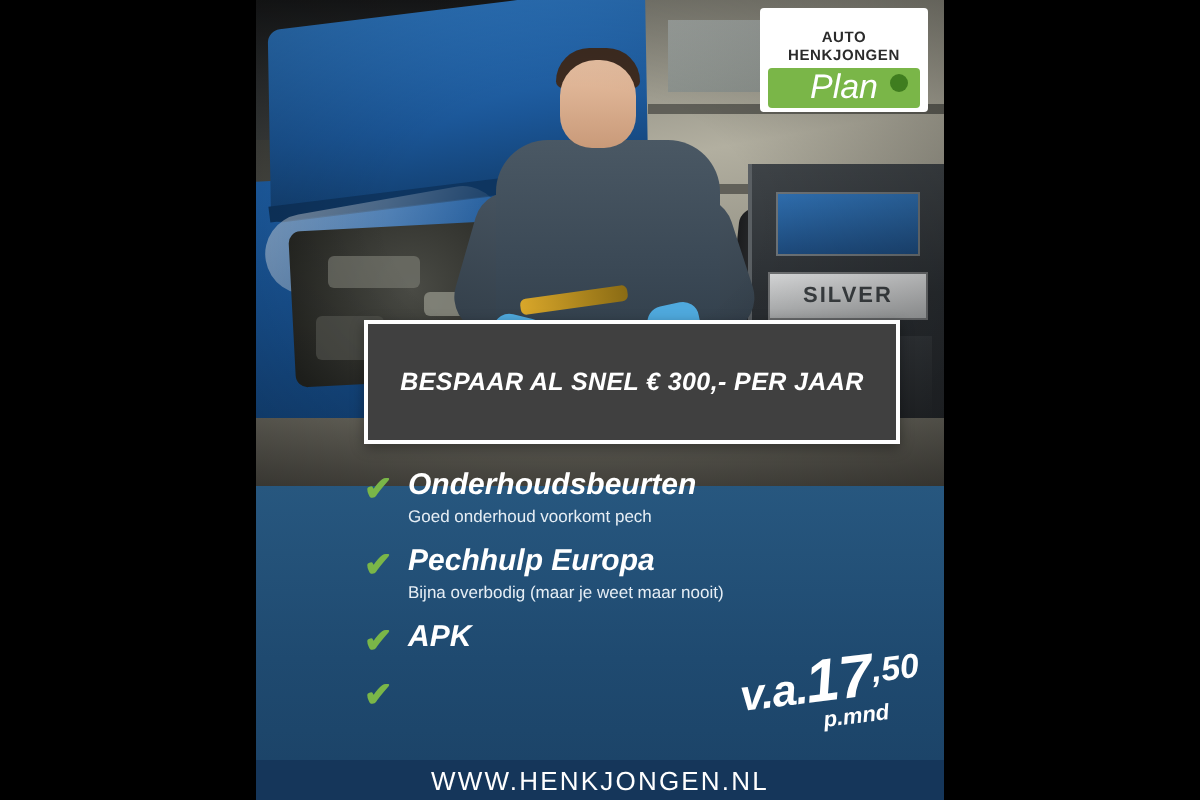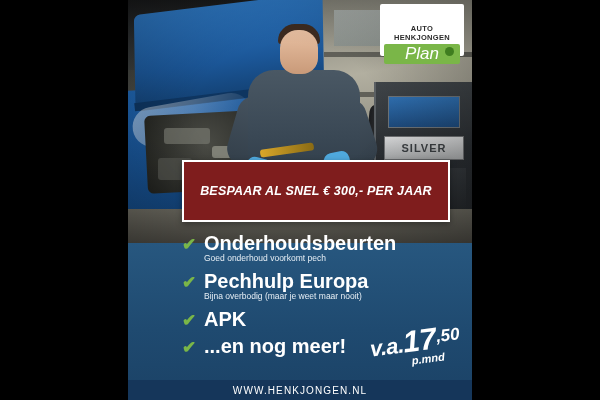--- a/index.html
+++ b/index.html
@@ -165,21 +165,21 @@
     position:absolute; inset:0;
     background: radial-gradient(ellipse at 46% 45%, rgba(0,0,0,0) 35%, rgba(0,0,0,.35) 100%);
   }
 
   
   .logo {
     position:absolute; right:8px; top:4px;
     width:84px; height:52px;
     background:#ffffff;
     border-radius:2px;
-    padding:21px 4px;
+    padding:11px 4px;
     box-sizing:border-box;
     text-align:center;
   }
   .logo-top {
     font-size:7.5px; font-weight:bold; color:#2b2b2b; line-height:8.5px;
     letter-spacing:.3px;
   }
   .logo-plan {
     margin-top:2px;
     background:#7ab648;
@@ -192,21 +192,21 @@
     position:relative;
   }
   .logo-plan .dot {
     position:absolute; right:6px; top:3px;
     width:9px; height:9px; background:#3f7d1f; border-radius:50%;
   }
 
   
   .banner {
     position:absolute; left:54px; top:160px; width:268px; height:62px;
-    background:#7f1d1d;
+    background:#404040;
     border:2px solid #ffffff;
     box-sizing:border-box;
     display:flex; flex-direction:column; align-items:center; justify-content:center;
     box-shadow: 0 2px 6px rgba(0,0,0,.35);
   }
   .banner-line {
     color:#ffffff; font-style:italic; font-weight:bold;
     font-size:12.5px; line-height:17px; letter-spacing:.2px;
     text-align:center;
   }
@@ -222,21 +222,21 @@
   .feature {
     display:flex; align-items:flex-start; margin-bottom:9px;
   }
   .check {
     width:16px; flex:0 0 16px; color:#7ab648;
     font-size:17px; line-height:17px; font-weight:bold;
     margin-right:6px; margin-top:1px;
   }
   .f-text { flex:1 1 auto; }
   .f-title {
-    color:#ffffff; font-weight:bold; font-size:20px; line-height:16px;
+    color:#ffffff; font-weight:bold; font-size:15px; line-height:16px;font-style:italic;
   }
   .f-sub {
     color:#e6eef5; font-size:8.5px; line-height:11px; margin-top:2px;
   }
   .price {
     position:absolute; right:12px; bottom:34px;
     color:#ffffff; font-style:italic; font-weight:bold;
     transform: rotate(-7deg);
     text-align:left;
   }
@@ -253,21 +253,21 @@
     display:block; font-size:11px; margin-top:-4px; margin-left:40px;
   }
 
   
   .footer {
     position:absolute; left:0; bottom:0; width:344px; height:20px;
     background:#15365a;
     display:flex; align-items:center; justify-content:center;
   }
   .footer span {
-    color:#ffffff; font-size:10px; letter-spacing:1.1px;text-align:right;
+    color:#ffffff; font-size:13px; letter-spacing:1.1px;text-align:right;
   }
 </style>
 </head>
 <body>
 
 <div class="stage">
   <div class="poster">
 
     <div class="photo">
       <div class="wall-top"></div>
@@ -343,21 +343,20 @@
         <div class="feature">
           <div class="check">✔</div>
           <div class="f-text">
             <div class="f-title">APK</div>
           </div>
         </div>
 
         <div class="feature">
           <div class="check">✔</div>
           <div class="f-text">
-            <div class="f-title">...en nog meer!</div>
           </div>
         </div>
 
       </div>
 
       <div class="price">
         <span class="va">v.a.</span><span class="num">17</span><span class="cents">,50</span>
         <span class="pm">p.mnd</span>
       </div>
 

